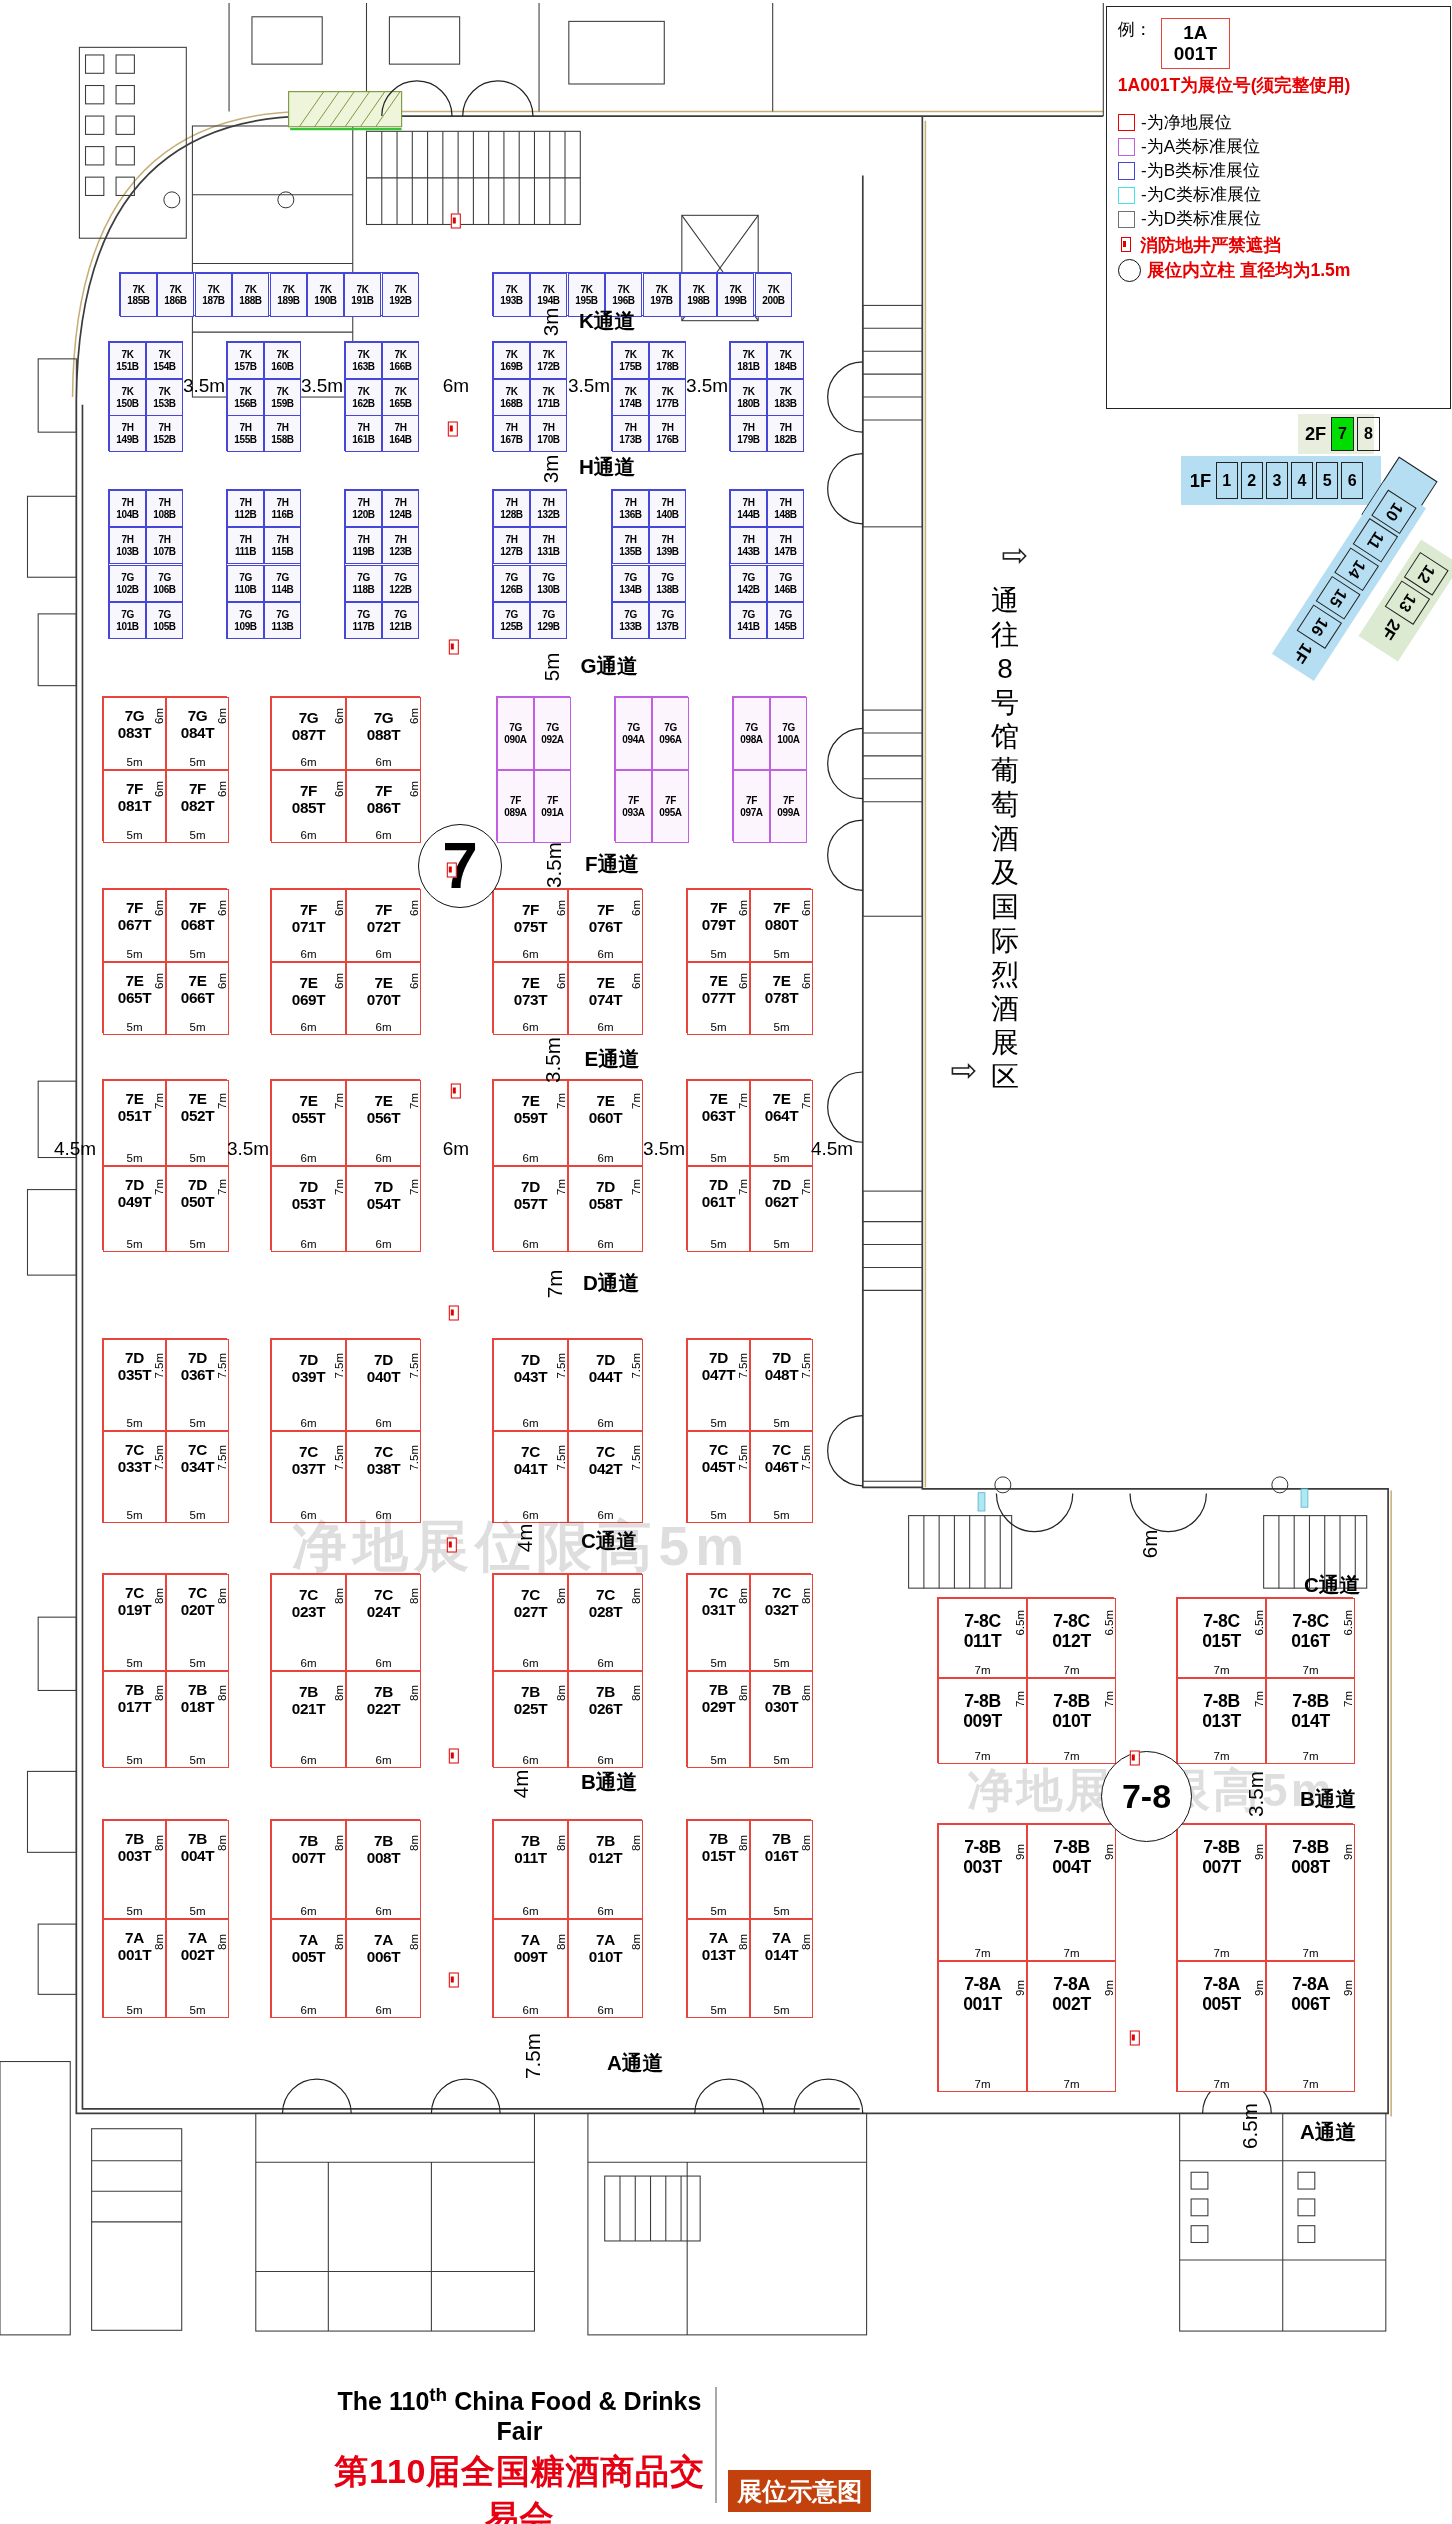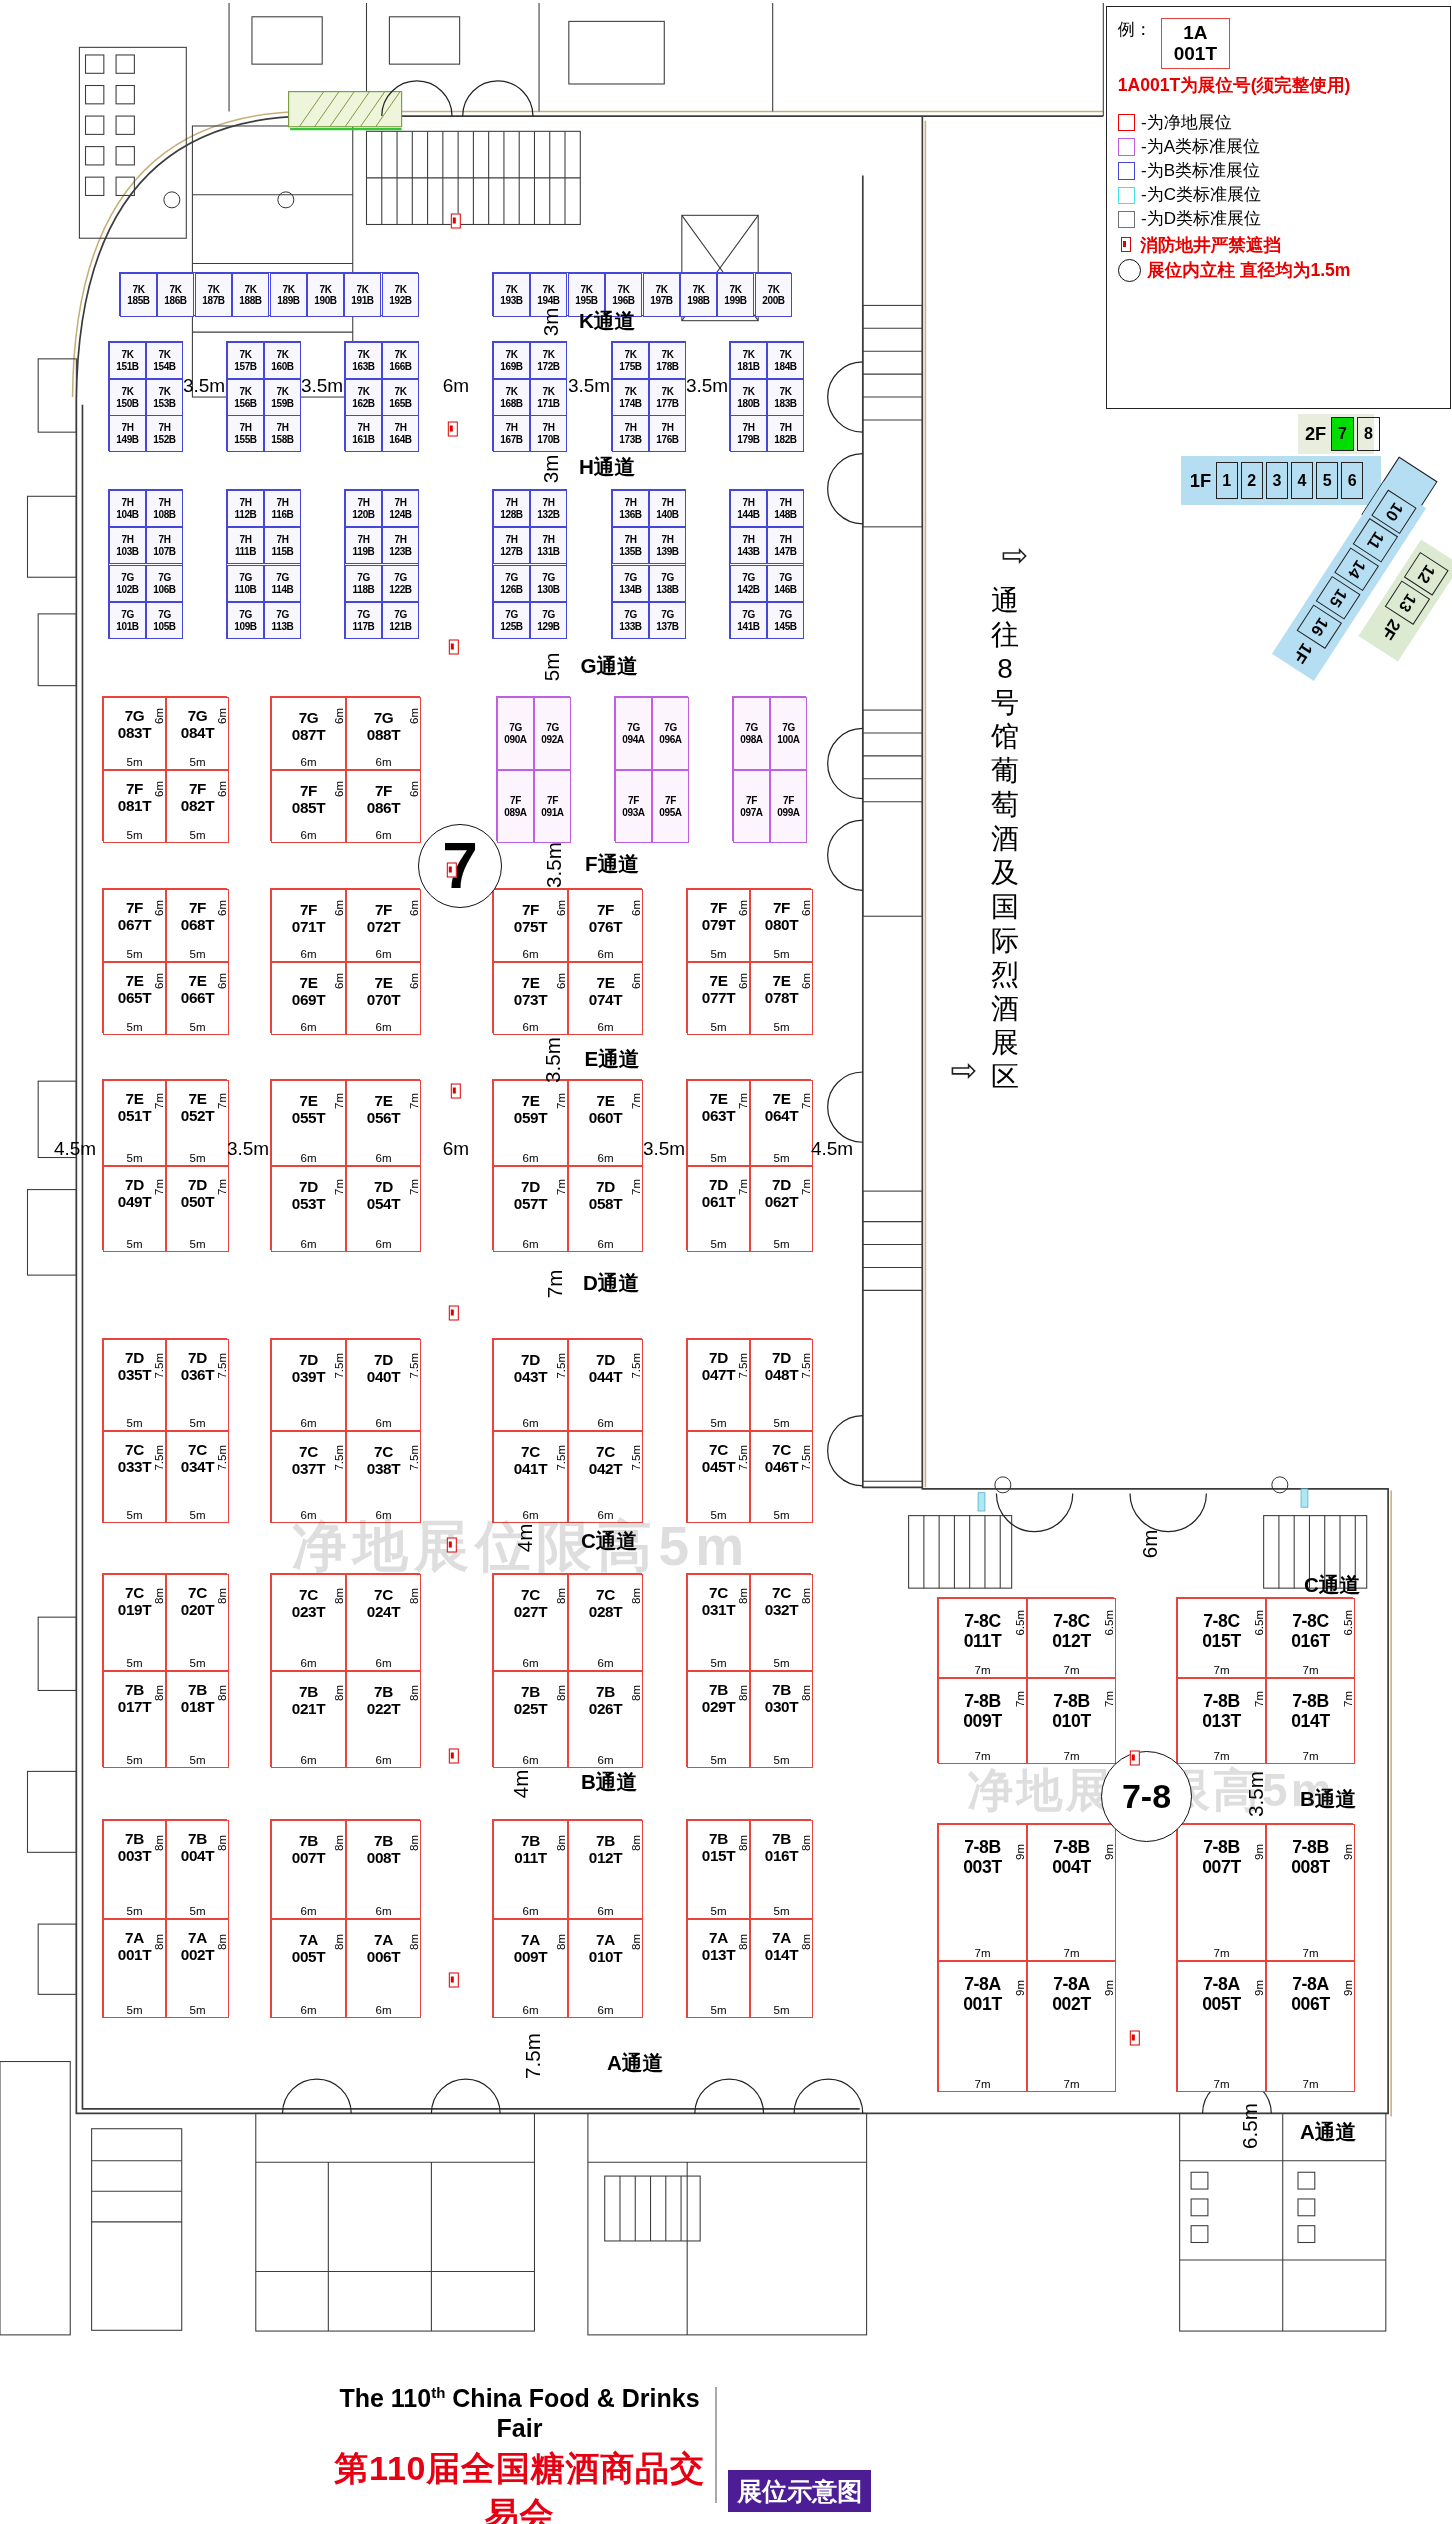--- a/index.html
+++ b/index.html
@@ -72,25 +72,25 @@
            transform:rotate(123deg);display:flex;align-items:center;justify-content:center;gap:3.8px}
   .mm-armg{position:absolute;left:176px;top:165px;width:115px;height:47px;background:#dcead2;
            transform:rotate(123deg);display:flex;align-items:center;justify-content:center;gap:3.8px}
   .mm-armb .mm-cell,.mm-armg .mm-cell{width:30.5px;height:34px}
   .mm-armlbl{font-size:17px;font-weight:600;margin:0 2.3px}
 
   
   .titlebar{position:absolute;left:0;top:2363px;width:1453px;height:162px}
   .t-left{position:absolute;left:321px;top:21.4px;width:397px;text-align:center}
   .t-en{font-size:25px;font-weight:700}
-  .t-en sup{font-size:15px}
+  .t-en sup{font-size:19px}
   .t-cn{font-size:34px;font-weight:700;color:#e60012;margin-top:3.1px;letter-spacing:0.8px}
   .t-div{position:absolute;left:715px;top:24.4px;width:1.5px;height:116px;background:#aaa}
   .t-hall{position:absolute;left:727px;top:15.3px;font-size:67px;font-weight:700;letter-spacing:1.5px}
-  .t-tag{position:absolute;left:728px;top:107px;background:#4c1d95;color:#fff;font-size:25px;
+  .t-tag{position:absolute;left:728px;top:107px;background:#c2410c;color:#fff;font-size:25px;
          font-weight:700;padding:4.6px 9.2px}
   .t-right{position:absolute;left:884px;top:18.3px}
   .t-cat{font-size:33px;font-weight:700;letter-spacing:0.8px}
   .t-hallen{font-size:42px;font-weight:700;line-height:1.02;margin-top:1.5px}
   .t-caten{font-size:34px;font-weight:700;line-height:1.02}
 </style>
 </head>
 <body>
 
 <div class="page">

